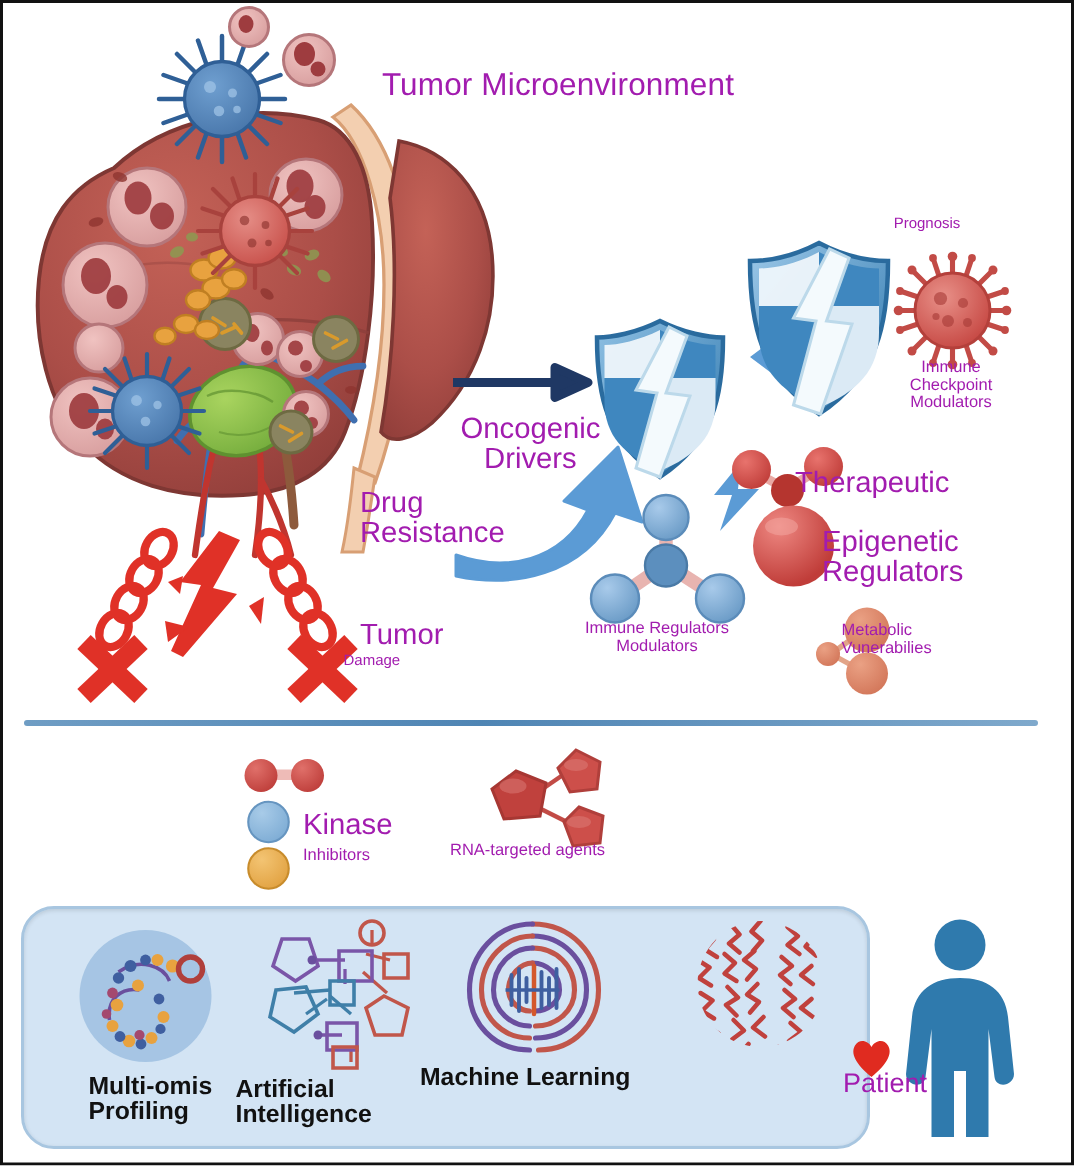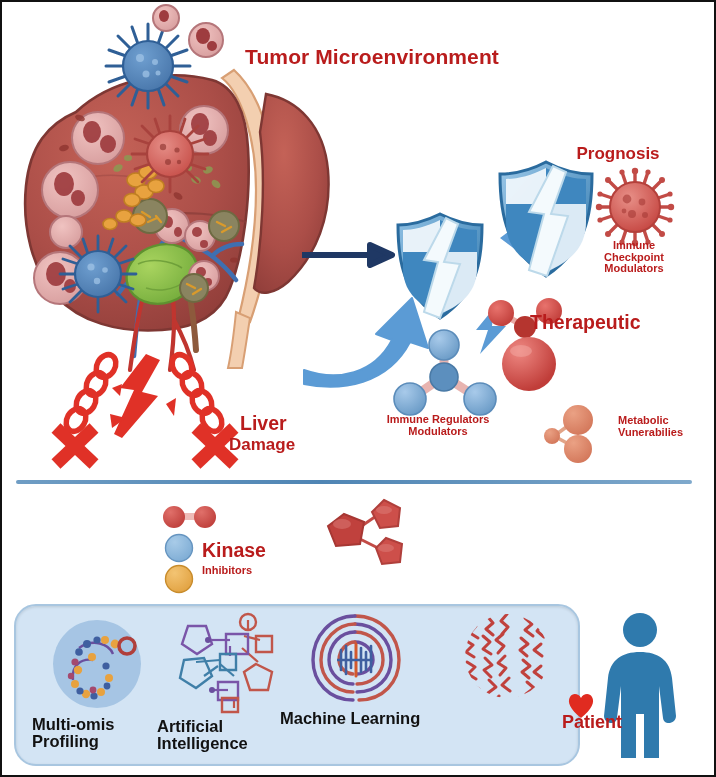--- a/index.html
+++ b/index.html
@@ -1,42 +1,42 @@
 <!DOCTYPE html>
 <html><head>
 <meta charset="utf-8">
 <style>
   html,body{margin:0;padding:0;background:#fff;}
   body{width:716px;height:777px;overflow:hidden;
        font-family:"Liberation Sans",sans-serif;}
   #root{position:relative;width:716px;height:777px;box-sizing:border-box;
         border:2px solid #111;background:#fff;overflow:hidden;}
   .abs{position:absolute;}
-  .lbl{position:absolute;color:#b91c1c;font-weight:bold;line-height:1.05;
+  .lbl{position:absolute;color:#a21caf;font-weight:normal;line-height:1.05;
        white-space:pre-line;}
   .ctr{text-align:center;}
   
   #title{left:370px;top:44px;font-size:21px;letter-spacing:.1px;}
   
   #liver-wrap{left:-4px;top:18px;width:330px;height:360px;}
   
   .shield{position:absolute;}
   
   #divider{left:14px;top:478px;width:676px;height:4px;border-radius:3px;
            background:linear-gradient(90deg,#6f9dc4,#4f85b4 45%,#7fa9cc);}
   
   #bottom-panel{left:12px;top:602px;width:562px;height:158px;
       background:#d3e4f4;border:2px solid #a8c6e0;border-radius:22px;
       box-shadow:0 1px 3px rgba(0,0,0,.12) inset;}
   .bp-label{font-size:16.5px;font-weight:bold;color:#111;line-height:1.06;}
   
   .t20{font-size:19.5px;}
   .t18{font-size:18px;}
   .t17{font-size:11px;}
-  .t15{font-size:17px;}
+  .t15{font-size:10px;}
   svg{display:block;overflow:visible;}
 </style>
 </head>
 <body>
 
 <div id="root">
 
   <div class="lbl ctr" id="title" style="transform:translateX(-50%);">Tumor Microenvironment</div>
 
   <div class="abs" id="liver-wrap">
@@ -356,40 +356,42 @@
       </g>
       <circle cx="17" cy="15" r="13" fill="url(#mr)"></circle>
       <circle cx="65" cy="13" r="13" fill="url(#mr)"></circle>
       <circle cx="41" cy="29" r="11" fill="#b5352f"></circle>
       <circle cx="45" cy="66" r="27" fill="url(#mrB)"></circle>
       <ellipse cx="37" cy="53" rx="11" ry="6" fill="#f3a9a3" opacity=".5"></ellipse>
     </svg>
   </div>
 
   <div class="lbl t20" style="left:528px;top:310px;">Therapeutic</div>
+  <div class="lbl t20" style="left:546px;top:349px;">Epigenetic
+Regulators</div>
 
   <div class="abs" style="left:540px;top:402px;">
     <svg width="66" height="60" viewBox="0 0 66 60">
       <defs>
         <radialGradient id="ms" cx="34%" cy="28%" r="74%">
           <stop offset="0%" stop-color="#eaa184"></stop>
             <stop offset="100%" stop-color="#d4795c"></stop>
         </radialGradient>
       </defs>
       <g stroke="#e2a488" stroke-width="3.6">
         <path d="M12 32 L34 16"></path>
           <path d="M12 32 L34 44"></path>
       </g>
       <circle cx="10" cy="32" r="8" fill="url(#ms)"></circle>
       <circle cx="36" cy="16" r="15" fill="url(#ms)"></circle>
       <circle cx="36" cy="45" r="14" fill="url(#ms)"></circle>
     </svg>
   </div>
 
-  <div class="lbl t17" style="left:616px;top:413px;">Metabolic
+  <div class="lbl t17" style="left:559px;top:413px;">Metabolic
 Vunerabilies</div>
 
   <div class="abs" style="left:394px;top:334px;">
     <svg width="104" height="82" viewBox="0 0 104 82">
       <defs>
         <radialGradient id="mb" cx="34%" cy="28%" r="74%">
           <stop offset="0%" stop-color="#a8caea"></stop>
             <stop offset="100%" stop-color="#6d9dc8"></stop>
         </radialGradient>
       </defs>
@@ -401,20 +403,24 @@
       <circle cx="48" cy="9" r="15" fill="url(#mb)" stroke="#5b8cba" stroke-width="1.6"></circle>
       <circle cx="48" cy="41" r="14" fill="#5c8fbe" stroke="#4a7aa6" stroke-width="1.6"></circle>
       <circle cx="14" cy="63" r="16" fill="url(#mb)" stroke="#5b8cba" stroke-width="1.6"></circle>
       <circle cx="84" cy="63" r="16" fill="url(#mb)" stroke="#5b8cba" stroke-width="1.6"></circle>
     </svg>
   </div>
 
   <div class="lbl ctr t17" style="left:436px;top:412px;transform:translateX(-50%);">Immune Regulators
 Modulators</div>
 
+  <div class="lbl ctr t20" style="left:305px;top:274px;">Oncogenic
+Drivers</div>
+  <div class="lbl t20" style="left:238px;top:323px;">Drug
+Resistance</div>
 
   <div class="abs" style="left:52px;top:350px;">
     <svg width="190" height="120" viewBox="0 0 190 120">
       <g fill="none" stroke="#e03127" stroke-width="5.5">
 
         <ellipse cx="52" cy="14" rx="9" ry="12" transform="rotate(30 52 14)"></ellipse>
         <ellipse cx="42" cy="32" rx="9" ry="12" transform="rotate(30 42 32)"></ellipse>
         <ellipse cx="32" cy="50" rx="9" ry="12" transform="rotate(30 32 50)"></ellipse>
         <ellipse cx="22" cy="68" rx="9" ry="12" transform="rotate(30 22 68)"></ellipse>
 
@@ -432,21 +438,21 @@
 
       <g stroke="#e03127" stroke-width="13" stroke-linecap="butt">
         <path d="M2 76 L40 112"></path>
           <path d="M40 76 L2 112"></path>
         <path d="M142 76 L180 112"></path>
           <path d="M180 76 L142 112"></path>
       </g>
     </svg>
   </div>
 
-  <div class="lbl t20" style="left:238px;top:411px;">Liver</div>
+  <div class="lbl t20" style="left:238px;top:411px;">Tumor</div>
   <div class="lbl t15" style="left:227px;top:434px;">Damage</div>
 
   <div class="abs" id="divider"></div>
 
   <div class="abs" style="left:160px;top:502px;">
     <svg width="56" height="26" viewBox="0 0 56 26">
       <defs>
         <radialGradient id="kd" cx="34%" cy="28%" r="74%">
           <stop offset="0%" stop-color="#e0706a"></stop>
             <stop offset="100%" stop-color="#c0413d"></stop>
@@ -495,20 +501,21 @@
         <path d="M64 2 L80 10 L78 28 L60 30 L52 14 Z"></path>
         <path d="M66 40 L82 46 L80 64 L62 66 L56 50 Z"></path>
       </g>
       <g fill="#e08580" opacity=".45">
         <ellipse cx="22" cy="26" rx="9" ry="5"></ellipse>
         <ellipse cx="64" cy="12" rx="8" ry="4"></ellipse>
         <ellipse cx="66" cy="50" rx="8" ry="4"></ellipse>
       </g>
     </svg>
   </div>
+  <div class="lbl t17" style="left:298px;top:560px;">RNA-targeted agents</div>
 
   <div class="abs" id="bottom-panel"></div>
 
   <div class="abs" style="left:30px;top:616px;width:130px;">
     <div style="display:flex;justify-content:center;">
       <svg width="96" height="96" viewBox="0 0 96 96">
         <circle cx="48" cy="46" r="44" fill="#9ec0e0" opacity=".85"></circle>
         <g fill="none" stroke="#6a4f9e" stroke-width="2.4">
           <path d="M30 30 C44 20,60 26,64 36"></path>
           <path d="M24 62 C22 48,32 40,44 42"></path>
@@ -533,21 +540,21 @@
           <circle cx="58" cy="68" r="3.4"></circle>
         </g>
         <g fill="#a4496f">
           <circle cx="26" cy="44" r="3.6"></circle>
             <circle cx="44" cy="72" r="3.4"></circle>
           <circle cx="22" cy="58" r="3.2"></circle>
         </g>
         <circle cx="78" cy="28" r="8" fill="none" stroke="#b03f3b" stroke-width="3.6"></circle>
       </svg>
     </div>
-    <div class="bp-label" style="margin-top:2px;white-space:pre-line;">Multi-omis
+    <div class="bp-label" style="margin-top:2px;white-space:pre-line;margin-left:27px;">Multi-omis
 Profiling</div>
   </div>
 
   <div class="abs" style="left:278px;top:608px;width:150px;">
     <div style="display:flex;justify-content:center;">
       <svg width="96" height="96" viewBox="0 0 96 96">
         <g fill="none" stroke-width="3.4" stroke-linecap="round">
           <path d="M48 6 C74 6,92 26,92 50 C92 72,76 90,52 90" stroke="#c1564a"></path>
           <path d="M48 6 C24 6,6 26,6 50 C6 72,22 90,46 90" stroke="#6a4f9e"></path>
           <path d="M48 14 C68 14,84 30,84 50 C84 68,70 82,50 82" stroke="#6a4f9e"></path>

